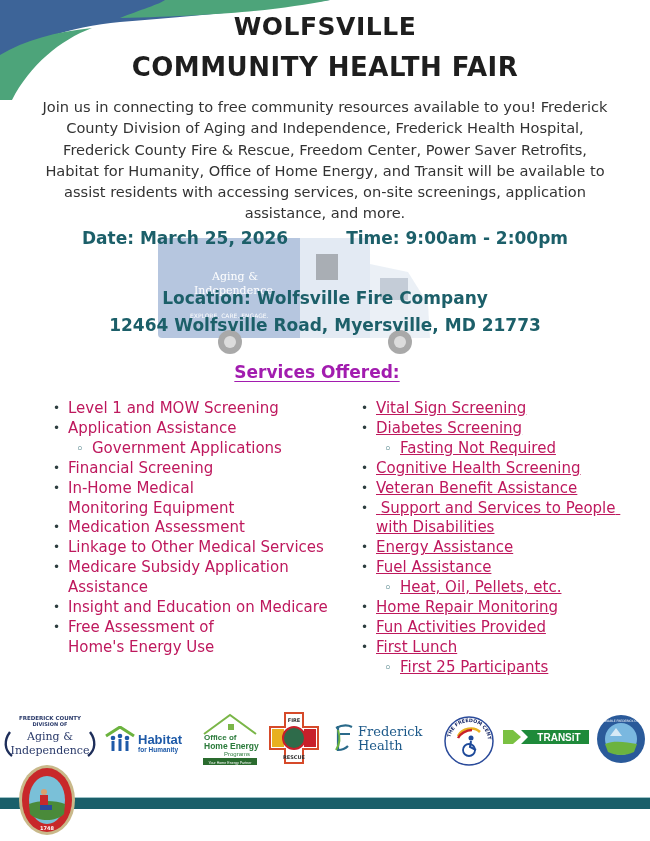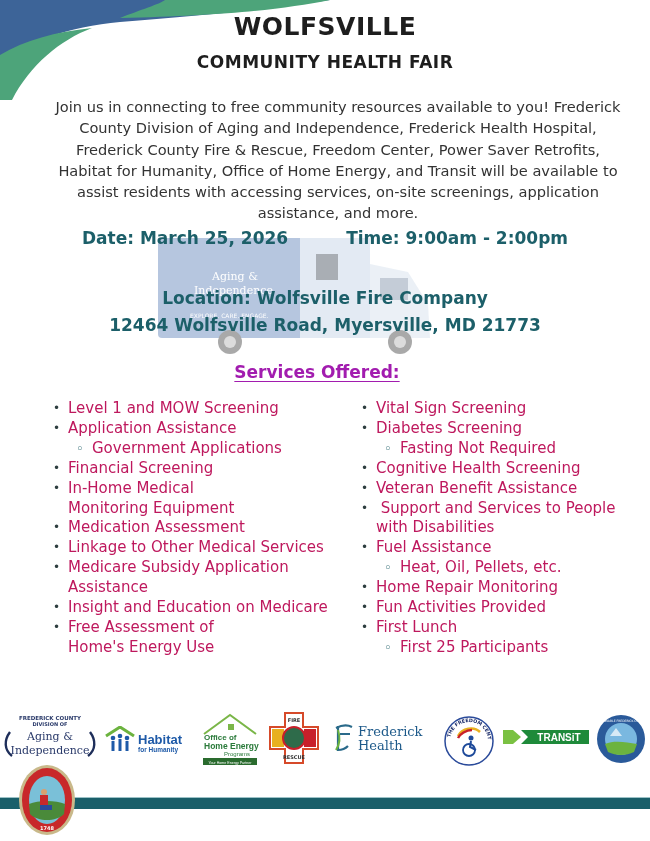--- a/index.html
+++ b/index.html
@@ -3,38 +3,38 @@
   <meta charset="utf-8">
   <style>
     * { box-sizing: border-box; margin: 0; padding: 0; }
     html, body { width: 650px; height: 841px; background: #ffffff; overflow: hidden; }
     body { position: relative; font-family: "DejaVu Sans", "Liberation Sans", sans-serif; color: #2b2b2b; }
 
     .swoosh { position: absolute; left: 0; top: 0; width: 330px; height: 100px; }
 
     .title { position: absolute; left: 0; width: 650px; text-align: center; font-weight: bold; color: #1e1e1e; letter-spacing: 0.5px; }
     .title.l1 { top: 12px; font-size: 25px; }
-    .title.l2 { top: 52px; font-size: 17px; }
+    .title.l2 { top: 52px; font-size: 26px; }
 
-    .intro { position: absolute; left: 40px; top: 96px; width: 570px; text-align: center; font-size: 14.6px; line-height: 21.3px; color: #333; margin-left: 13px; }
+    .intro { position: absolute; left: 40px; top: 96px; width: 570px; text-align: center; font-size: 14.6px; line-height: 21.3px; color: #333; }
 
     .hero { position: absolute; left: 150px; top: 234px; width: 300px; height: 120px; opacity: 0.5; }
 
     .event { position: absolute; left: 0; width: 650px; text-align: center; font-weight: bold; color: #1c5f69; font-size: 17px; }
     .event.dt { top: 228px; }
     .event.dt span { display: inline-block; }
     .event.dt .gap { width: 58px; }
     .event.loc { top: 288px; }
     .event.addr { top: 315px; }
 
     .services-title { position: absolute; left: 0; top: 362px; width: 634px; text-align: center; font-weight: bold; color: #a21caf; font-size: 17px; text-decoration: underline; text-underline-offset: 3px; }
 
     ul.svc { position: absolute; list-style: none; font-size: 15px; line-height: 19.9px; color: #be185d; }
     ul.svc.left { left: 52px; top: 399px; width: 290px; }
-    ul.svc.right { left: 360px; top: 399px; width: 270px; }
+    ul.svc.right { left: 360px; top: 399px; width: 270px; text-decoration: underline; }
     ul.svc li { position: relative; padding-left: 16px; }
     ul.svc li::before { content: "\2022"; position: absolute; left: 1px; top: 0; font-size: 12px; color: #2e3e40; }
     ul.svc li.sub { padding-left: 40px; }
     ul.svc li.sub::before { content: "\25E6"; left: 24px; font-size: 13px; color: #2e6a72; }
 
     .logo { position: absolute; }
     .bar { position: absolute; left: 0; top: 798px; width: 650px; height: 11px; background: #1a5f6a; }
     .bar-line { position: absolute; left: 0; top: 797px; width: 650px; height: 1px; background: #9cc2c7; }
   </style>
 </head>
@@ -87,20 +87,21 @@
   <li style="width:220px">Free Assessment of Home's Energy Use</li>
 </ul>
 
 <ul class="svc right">
   <li>Vital Sign Screening</li>
   <li>Diabetes Screening</li>
   <li class="sub">Fasting Not Required</li>
   <li>Cognitive Health Screening</li>
   <li>Veteran Benefit Assistance</li>
   <li style="white-space:pre-wrap"> Support and Services to People with Disabilities</li>
+  <li>Energy Assistance</li>
   <li>Fuel Assistance</li>
   <li class="sub">Heat, Oil, Pellets, etc.</li>
   <li>Home Repair Monitoring</li>
   <li>Fun Activities Provided</li>
   <li>First Lunch</li>
   <li class="sub">First 25 Participants</li>
 </ul>
 
 <svg class="logo" style="left:4px;top:714px;width:92px;height:46px" viewBox="0 0 92 46">
   <text x="46" y="6" text-anchor="middle" font-family="DejaVu Sans, sans-serif" font-size="5.5" font-weight="bold" fill="#2a3a6a">FREDERICK COUNTY</text>

